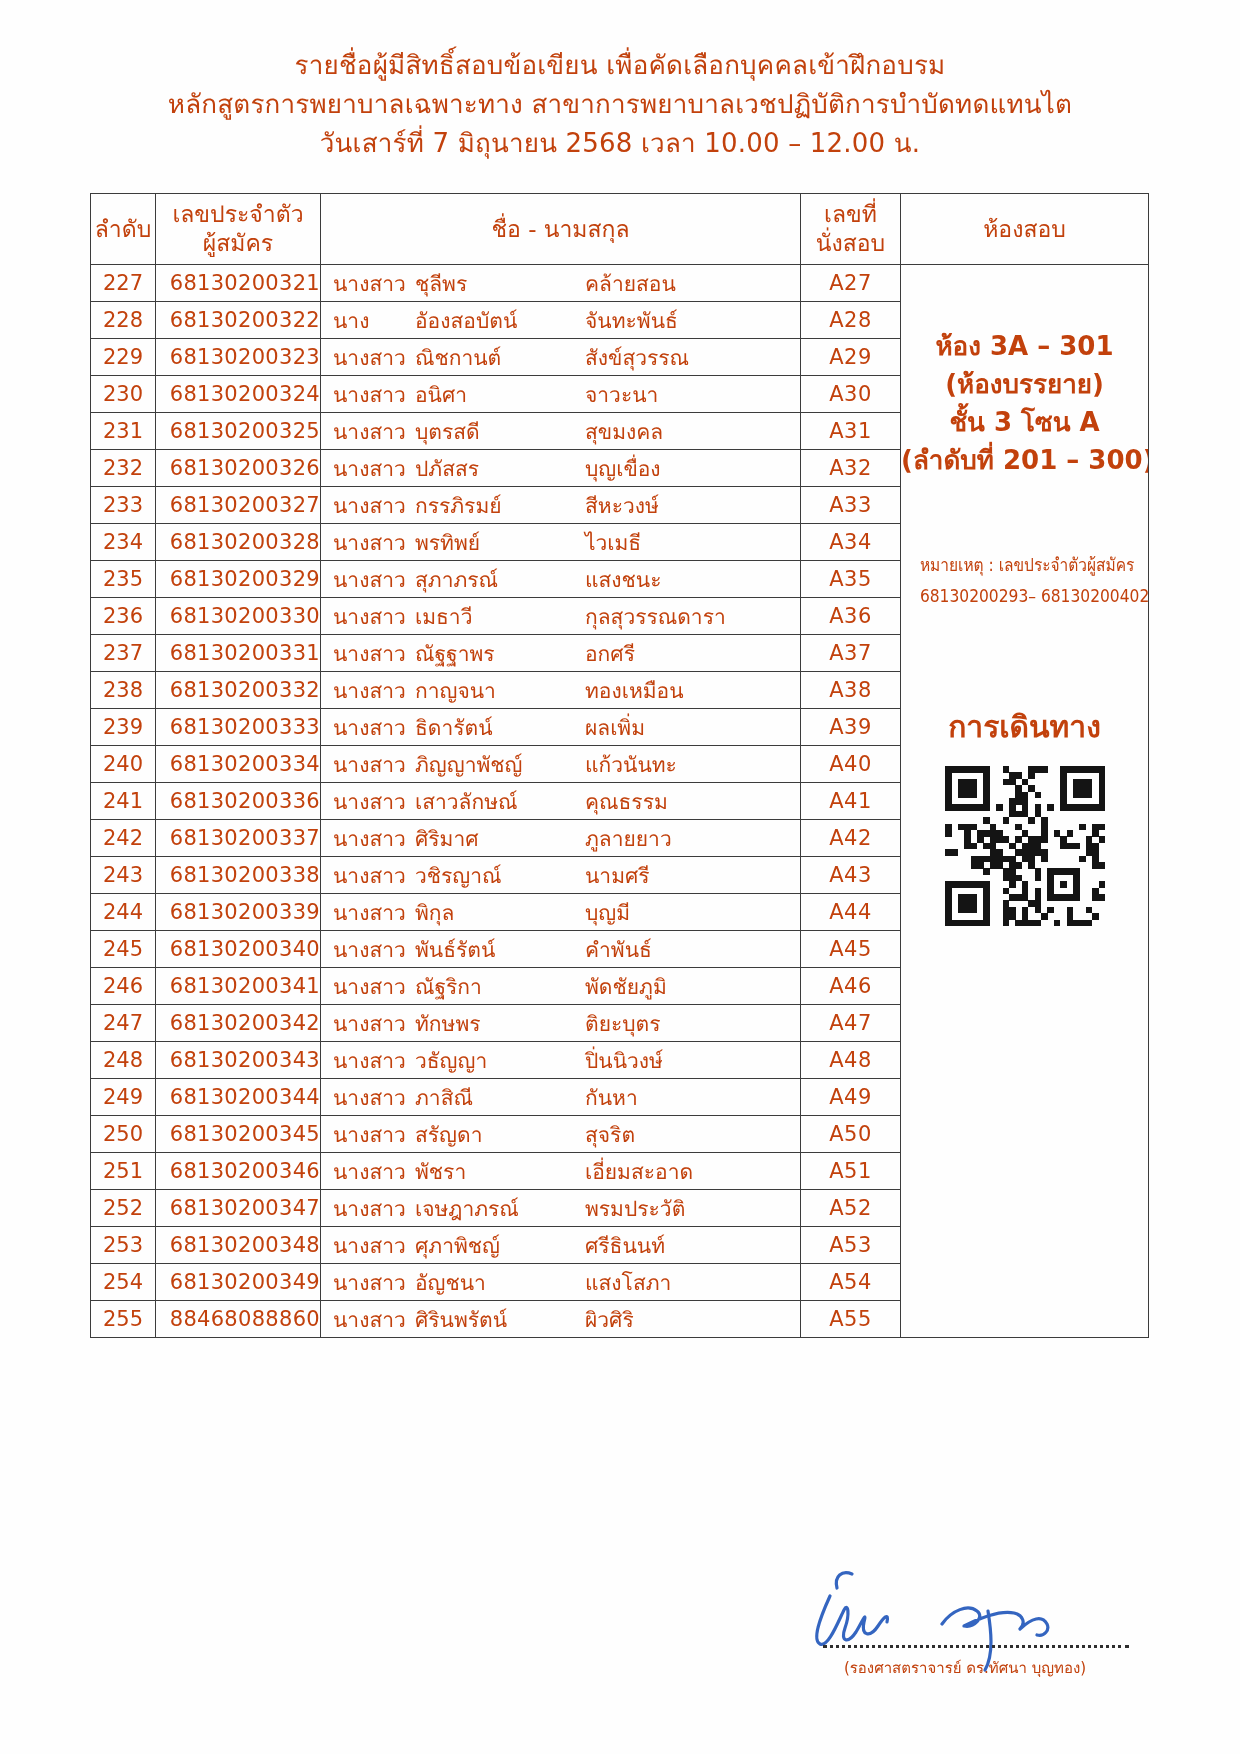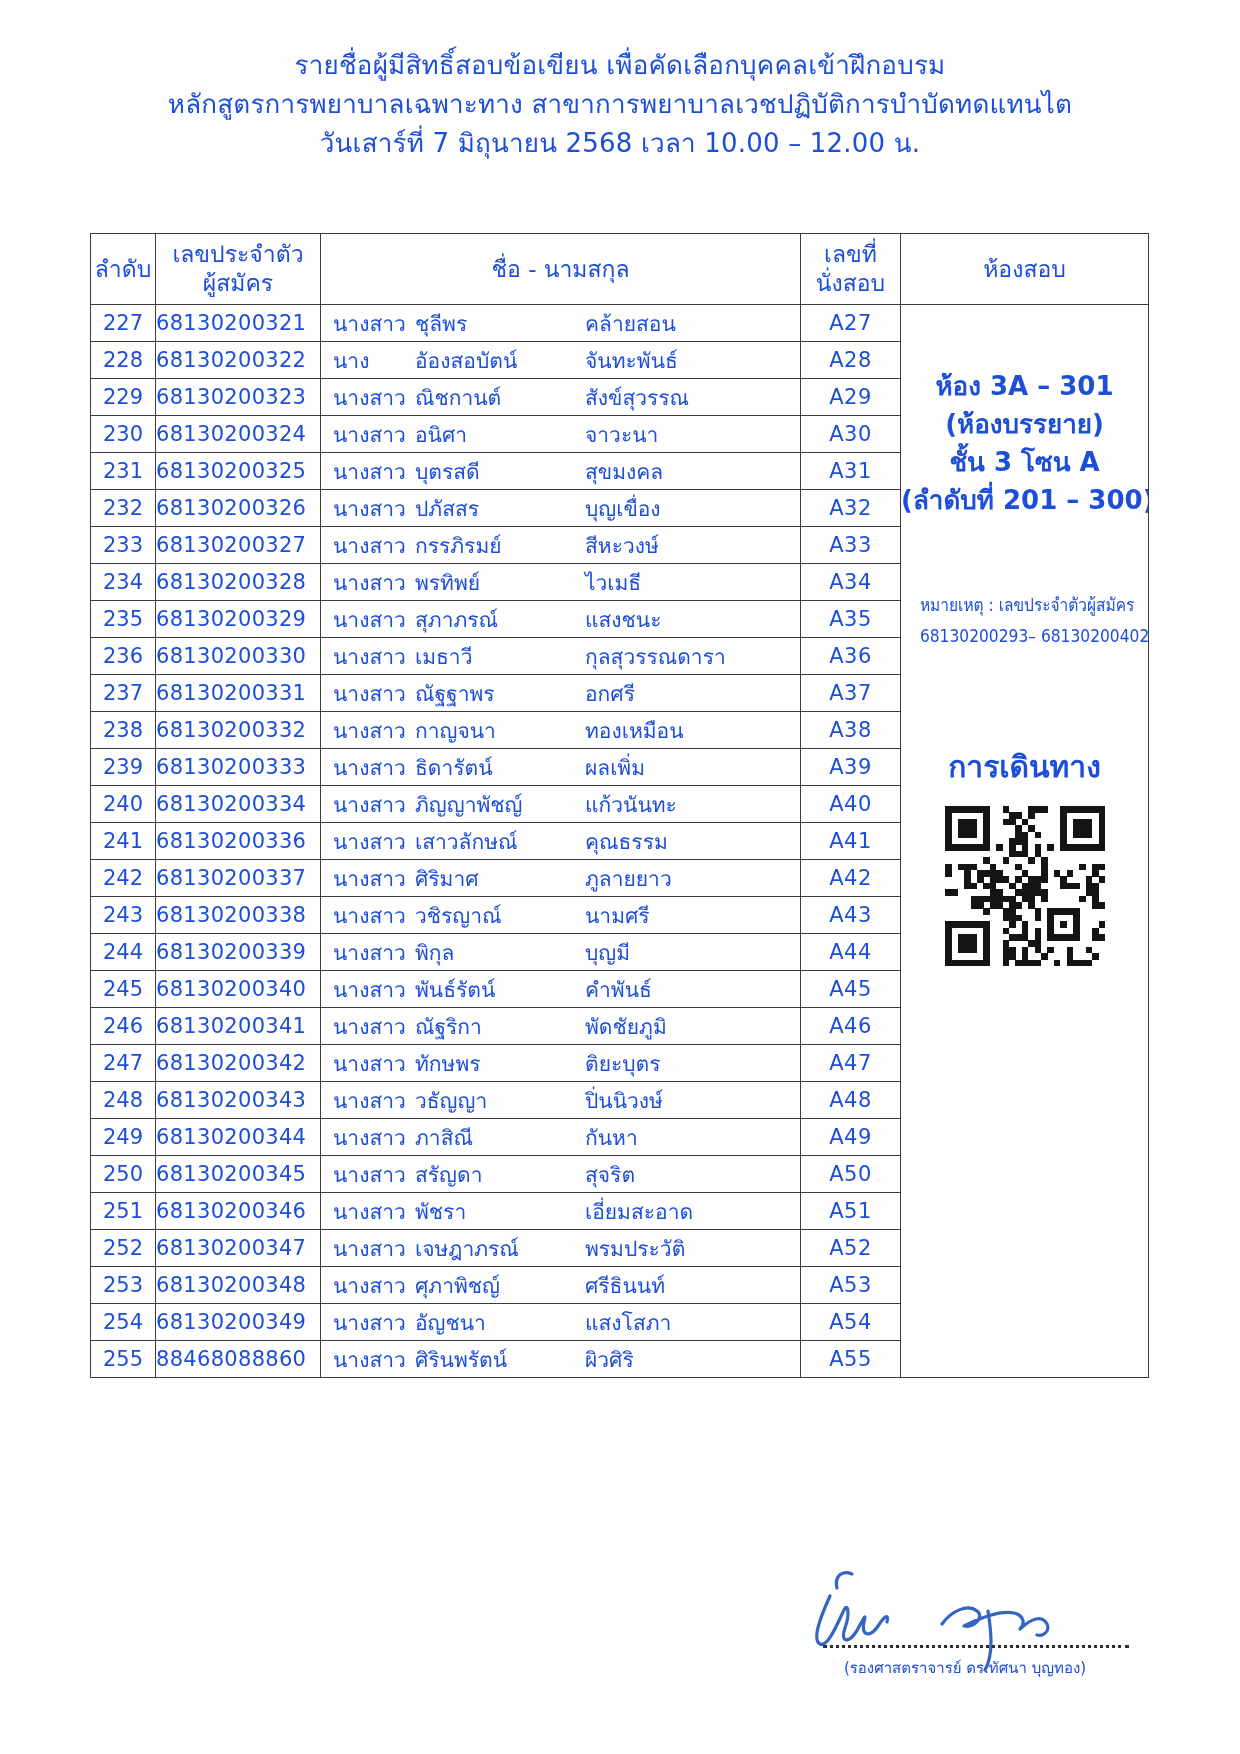--- a/index.html
+++ b/index.html
@@ -2,51 +2,51 @@
 <html lang="th"><head>
 <meta charset="utf-8">
 <style>
   html,body{margin:0;padding:0;background:#e9e9e9;}
   .page{
     position:relative;
     width:1240px;height:1754px;
     margin:0 auto;
     background:#fefefe;
     font-family:"DejaVu Sans","Liberation Sans",sans-serif;
-    color:#1d4ed8;
+    color:#c2410c;
     overflow:hidden;
   }
   
   .titles{
     position:absolute;top:46px;left:0;width:100%;
     text-align:center;font-size:26px;line-height:39px;
     letter-spacing:0.2px;
   }
   
   table.exam-table{
     position:absolute;top:193px;left:90px;
-    width:1058px;border-collapse:collapse;table-layout:fixed;margin-top:40px;
+    width:1058px;border-collapse:collapse;table-layout:fixed;
   }
   .exam-table th,.exam-table td{
     border:1.6px solid #3c3c3c;
     padding:0;
     overflow:hidden;
   }
   .exam-table thead th{
     height:70px;font-weight:500;font-size:23px;line-height:29px;
     text-align:center;white-space:nowrap;
   }
   .col-no{width:65px;}
   .col-id{width:165px;}
   .col-name{width:480px;}
   .col-seat{width:100px;}
   .col-room{width:248px;}
   .exam-table tbody td{height:36px;font-size:21px;}
   td.c-no{text-align:center;font-size:22px;}
-  td.c-id{text-align:left;font-size:22px;letter-spacing:0.3px;}
+  td.c-id{text-align:right;font-size:22px;letter-spacing:0.3px;}
   td.c-name .name-line{display:flex;align-items:center;height:100%;}
   .n-title{width:82px;padding-left:12px;flex:none;white-space:nowrap;}
   .n-first{width:170px;flex:none;white-space:nowrap;}
   .n-last{flex:1;white-space:nowrap;}
   td.c-seat{text-align:center;font-size:22px;letter-spacing:0.5px;}
   
   td.room-cell{vertical-align:top;}
   .room-block{margin-top:62px;text-align:center;font-size:26px;line-height:38px;font-weight:600;white-space:nowrap;}
   .room-note{
     margin-top:70px;padding-left:22px;text-align:left;

